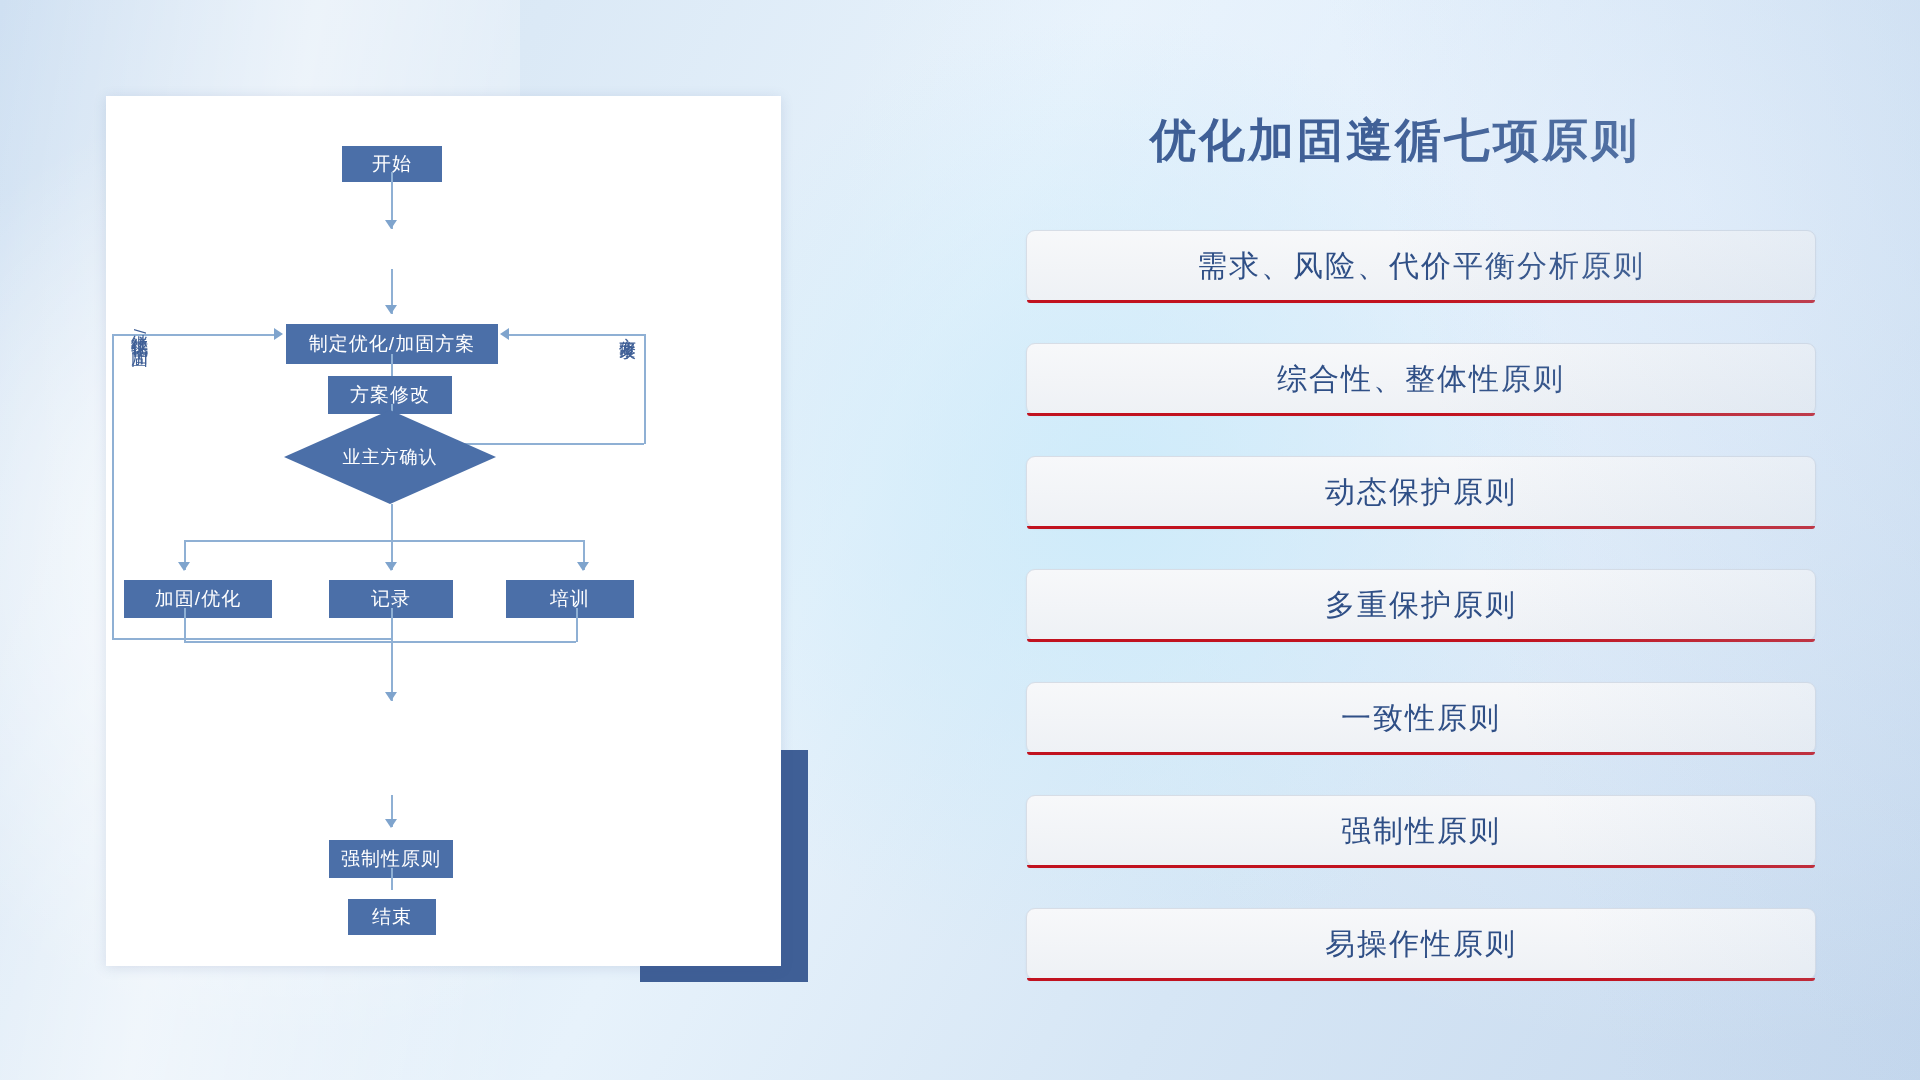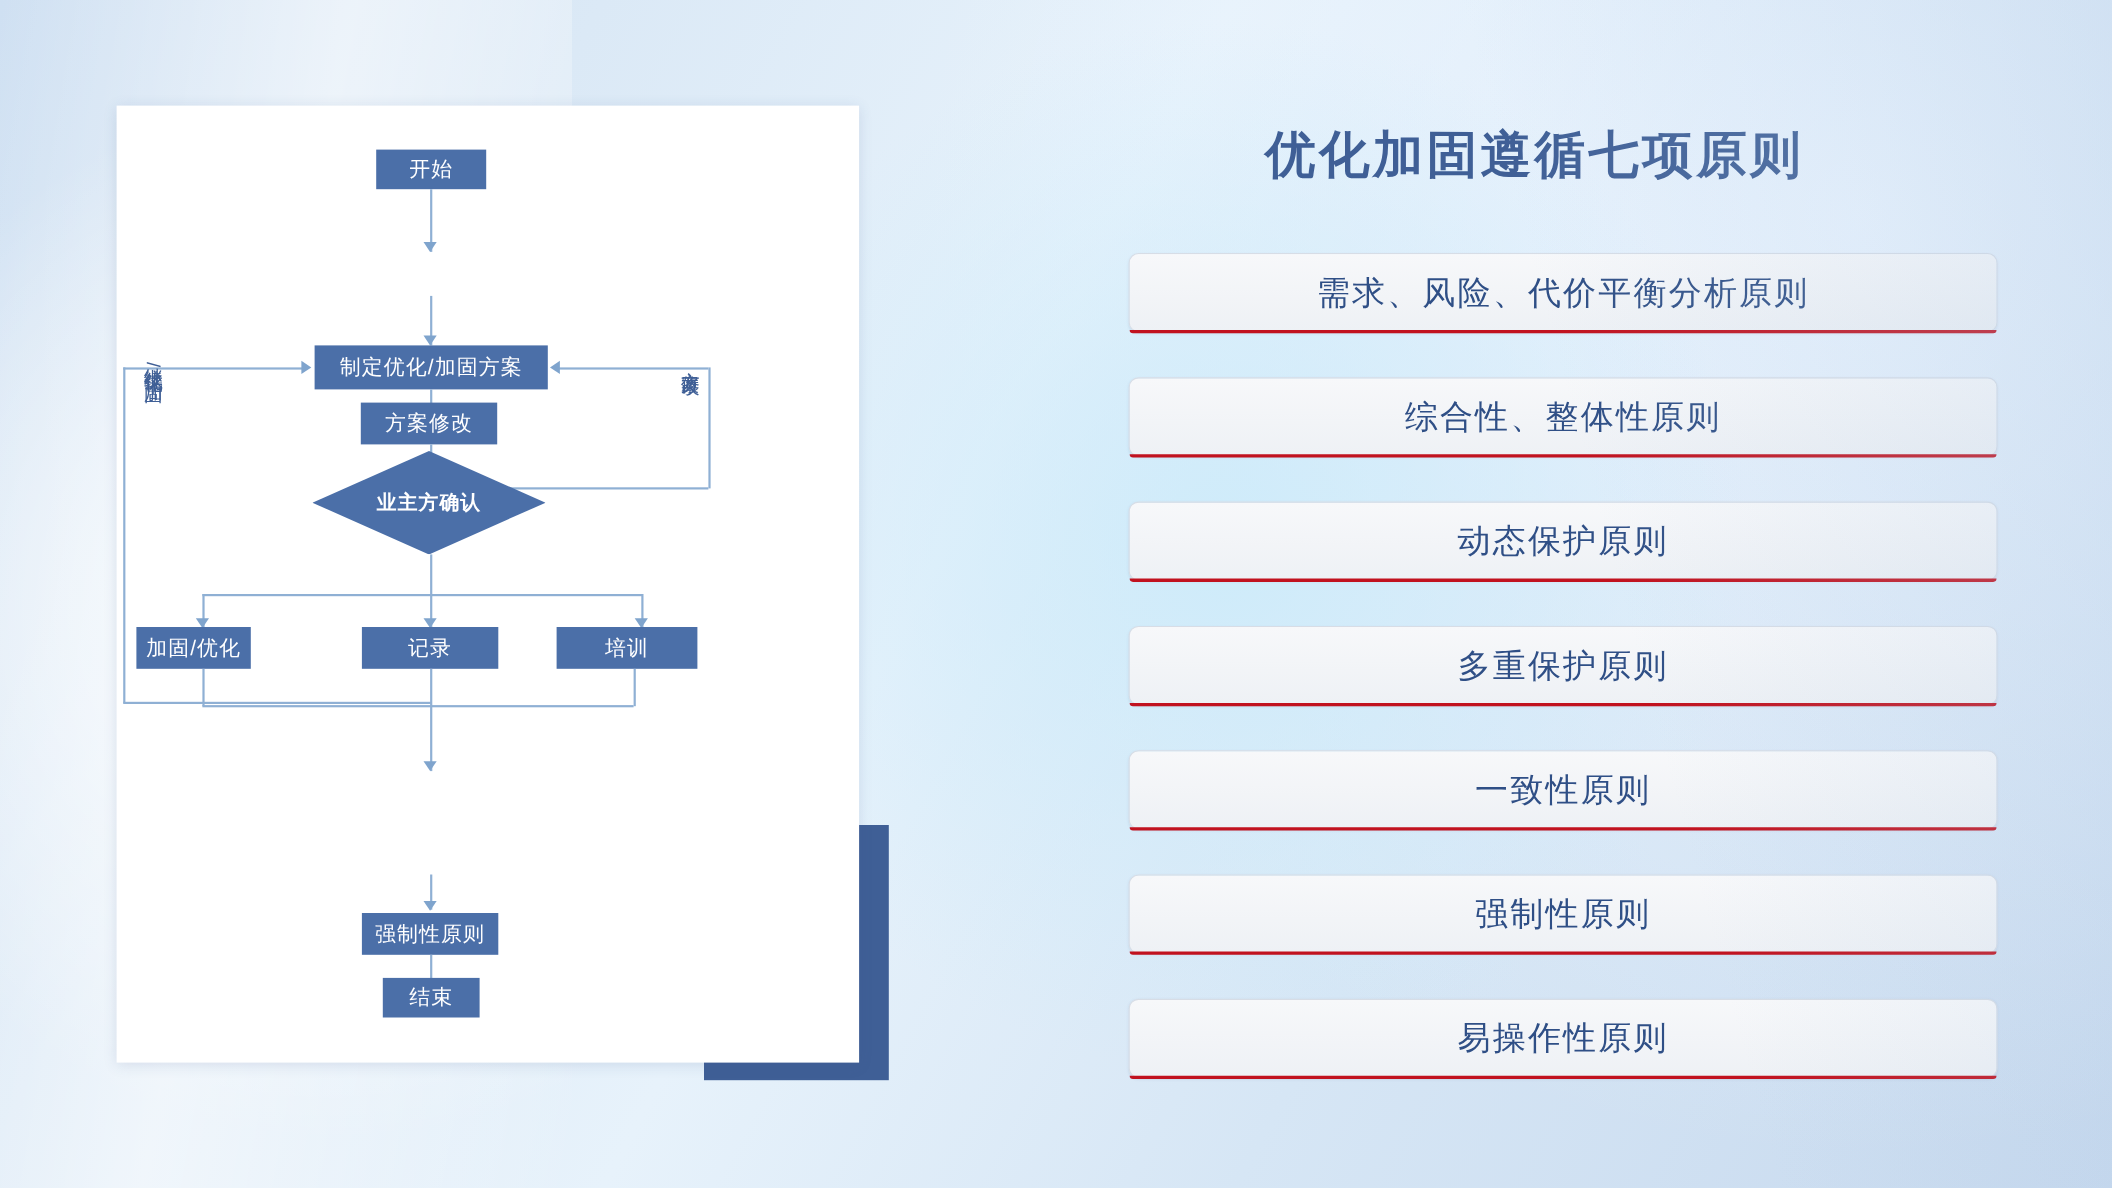--- a/index.html
+++ b/index.html
@@ -64,40 +64,40 @@
     position: absolute;
     background: #4b6fa8;
     color: #ffffff;
     font-size: 19px;
     letter-spacing: 1px;
     display: flex;
     align-items: center;
     justify-content: center;
     box-sizing: border-box;
     white-space: nowrap;
+    margin-top: 10px;
   }
   .diamond-wrap {
     position: absolute;
     display: flex;
     align-items: center;
     justify-content: center;
   }
   .diamond-wrap .dia {
     position: absolute;
     inset: 0;
     background: #4b6fa8;
     clip-path: polygon(50% 0%, 100% 50%, 50% 100%, 0% 50%);
   }
   .diamond-wrap .dlabel {
     position: relative;
     color: #fff;
     font-size: 18px;
     letter-spacing: 1px;
     white-space: nowrap;
-    font-weight: bold;
   }
   .vline, .hline {
     position: absolute;
     background: #8fb0d4;
   }
   .vline { width: 1.5px; }
   .hline { height: 1.5px; }
   .arrow-down {
     position: absolute;
     width: 0; height: 0;
@@ -228,21 +228,21 @@
 
       <div class="vline" style="left:285px; top:408px; height:37px;"></div>
       <div class="hline" style="left:78px; top:444px; width:400px;"></div>
       <div class="vline" style="left:78px; top:444px; height:30px;"></div>
       <div class="vline" style="left:285px; top:444px; height:30px;"></div>
       <div class="vline" style="left:477px; top:444px; height:30px;"></div>
       <div class="arrow-down" style="left:72px; top:466px;"></div>
       <div class="arrow-down" style="left:279px; top:466px;"></div>
       <div class="arrow-down" style="left:471px; top:466px;"></div>
 
-      <div class="node" style="left:18px; top:474px; width:104px; height:38px;">
+      <div class="node" style="left:18px; top:474px; width:148px; height:38px;">
         <span>加固/优化</span>
       </div>
       <div class="node" style="left:223px; top:474px; width:124px; height:38px;">
         <span>记录</span>
       </div>
       <div class="node" style="left:400px; top:474px; width:128px; height:38px;">
         <span>培训</span>
       </div>
 
       <div class="vline" style="left:78px; top:512px; height:34px;"></div>

